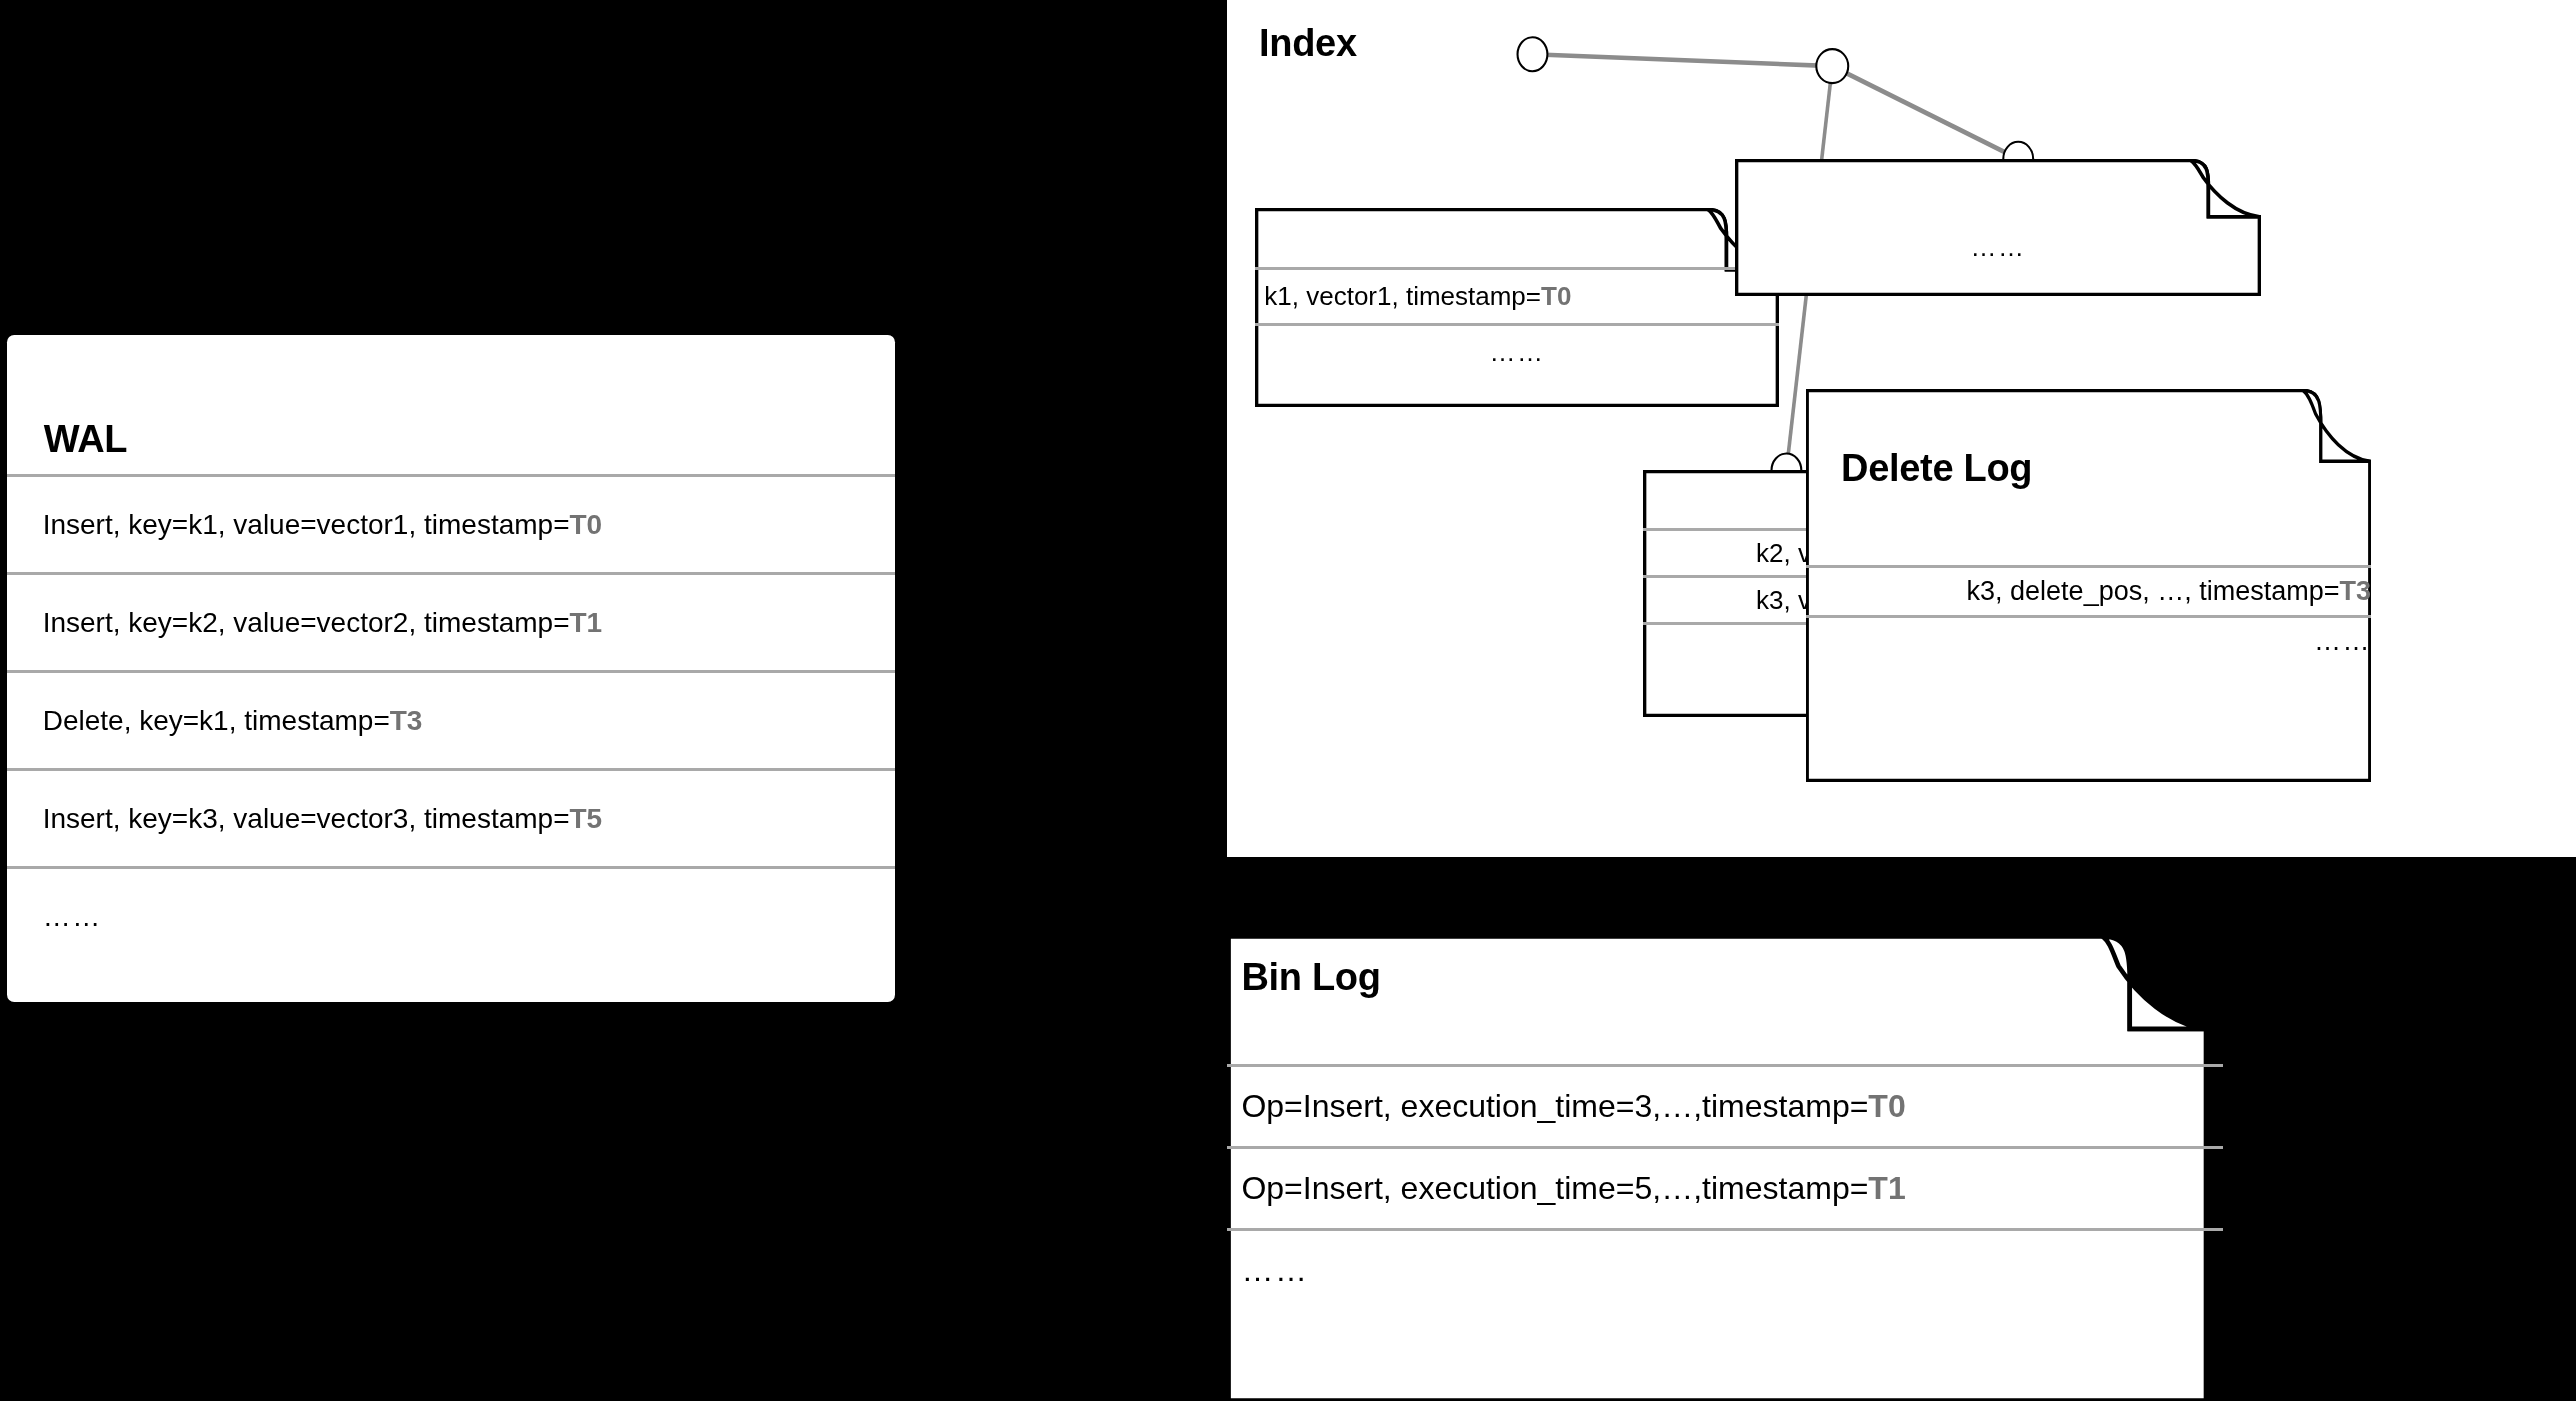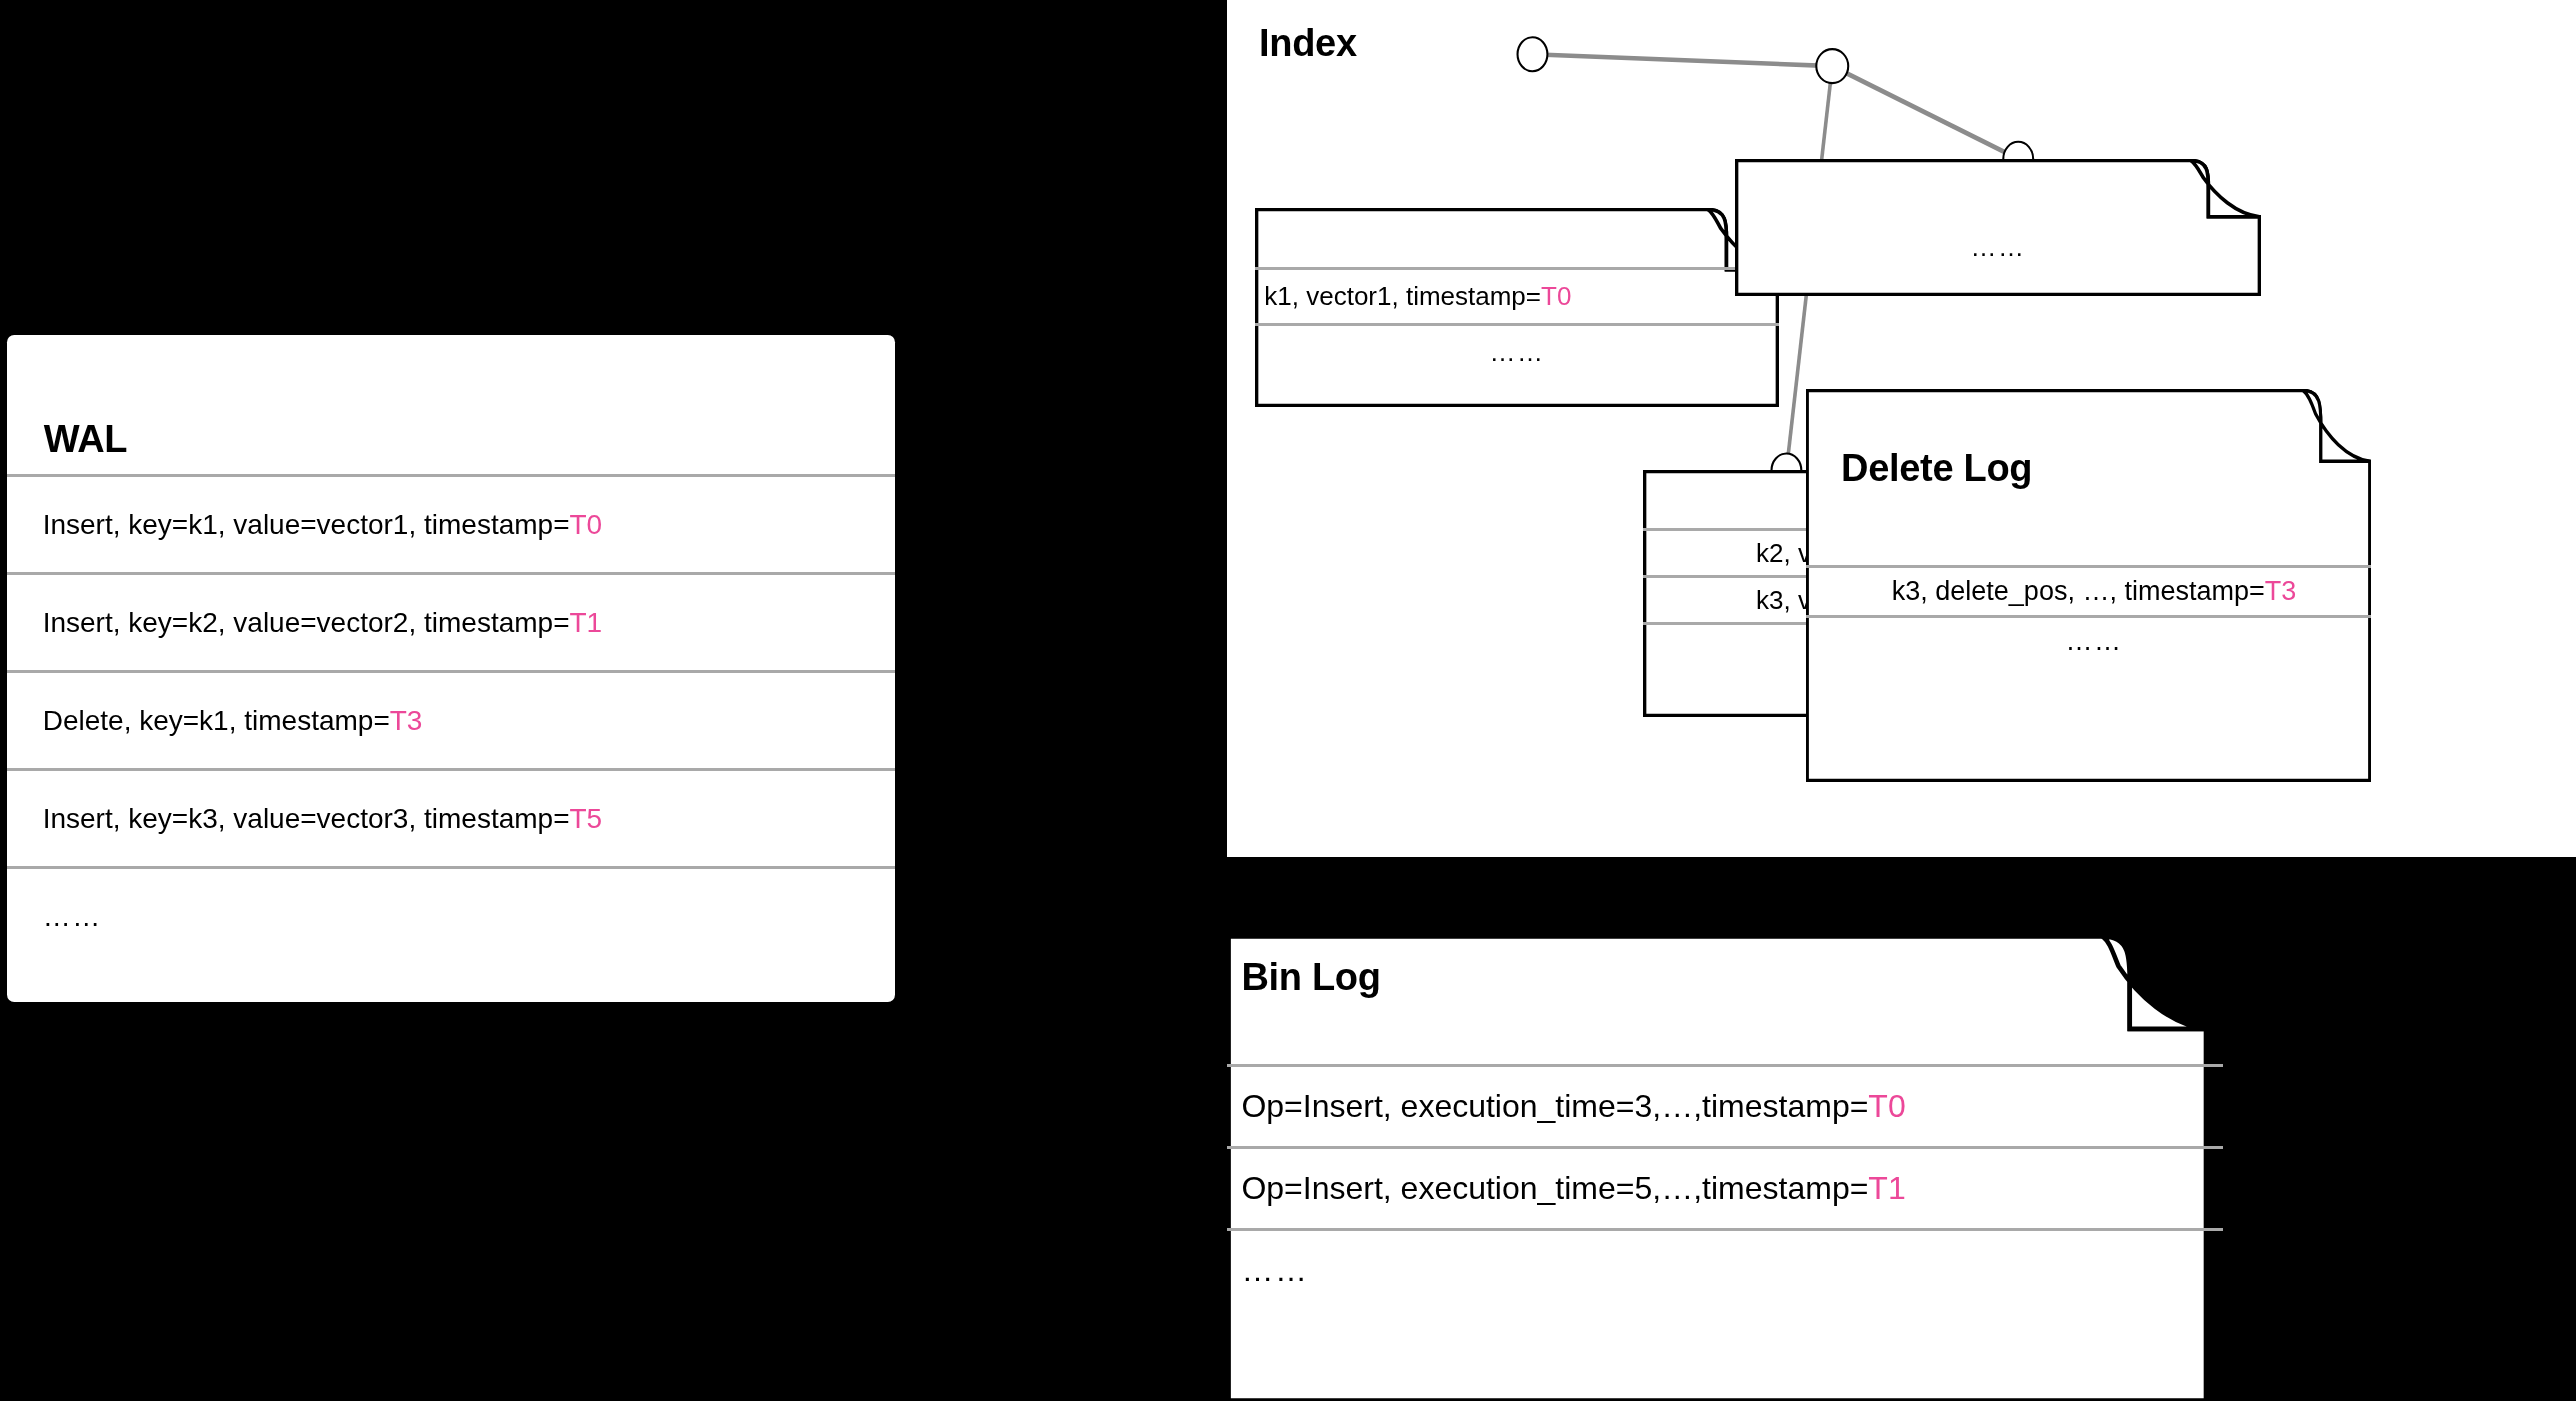--- a/index.html
+++ b/index.html
@@ -18,21 +18,21 @@
   }
   #wal .card-title{position:absolute;left:37px;top:41px;margin-top:44px;}
   .rows{position:absolute;left:0;right:0;}
   .row{
     position:relative;box-sizing:border-box;
     border-top:3.1px solid #a9a9a9;
     display:flex;align-items:center;
     font-size:28px;color:#000;white-space:nowrap;
   }
   .row .txt{display:inline-block;}
-  .ts{color:#ec4899;font-weight:normal;}
+  .ts{color:#737373;font-weight:bold;}
   .dots{letter-spacing:1.5px;}
 
   #wal .rows{top:139px;}
   #wal .row{height:98px;padding-left:36px;}
 
   
   #index-panel{left:1227px;top:0px;width:1584px;height:857px;}
   #index-panel .card-title{position:absolute;left:32px;top:24px;text-align:right;}
 
   
@@ -63,21 +63,21 @@
 
   
   #doc-k2{left:416px;top:470px;width:524px;height:247px;}
   #doc-k2 .rows{top:58px;}
   #doc-k2 .row{height:47px;padding-left:9.3px;justify-content:center;}
 
   
   #doc-delete{left:579px;top:389px;width:565px;height:393px;}
   #doc-delete .doc-title{left:35px;top:60px;}
   #doc-delete .rows{top:176px;}
-  #doc-delete .row{height:50px;padding-left:11px;justify-content:center;font-size:27px;}
+  #doc-delete .row{height:50px;padding-left:11px;justify-content:flex-end;font-size:27px;}
 
   
   #binlog{left:1227px;top:935px;width:996px;height:467px;}
   #binlog .doc-title{left:14.4px;top:23px;}
   #binlog .rows{top:129px;}
   #binlog .row{height:82px;padding-left:14.4px;font-size:32px;}
   #binlog .row.dots-row{padding-left:14.4px;}
 </style>
 </head>
 <body>

